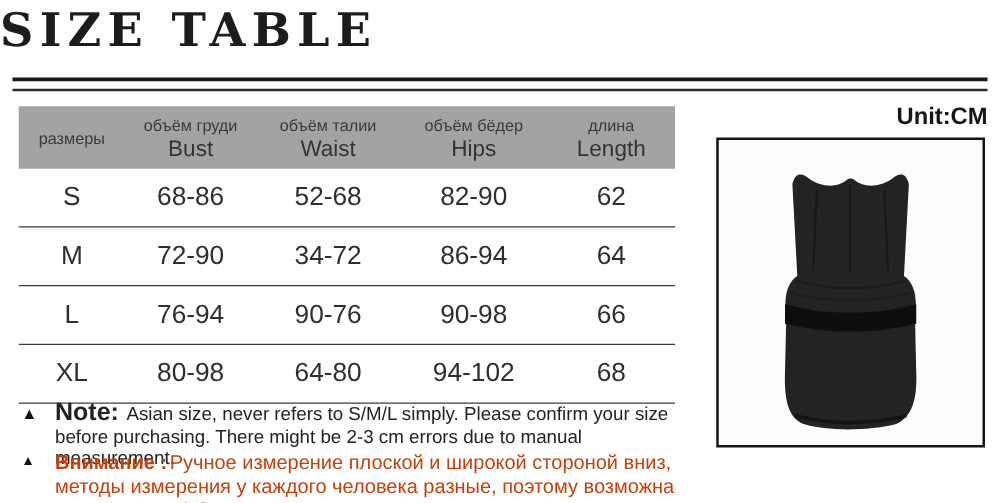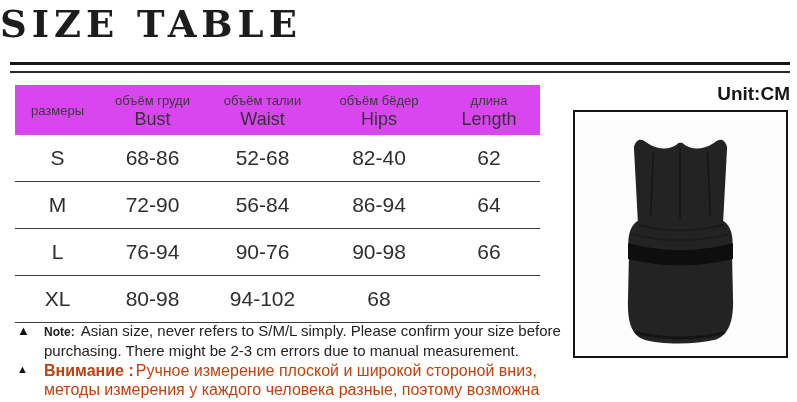--- a/index.html
+++ b/index.html
@@ -25,21 +25,21 @@
 
   
   .rule-top    { position: absolute; left: 10px; width: 780px; height: 3px; top: 62px; background: #161616; }
   .rule-bottom { position: absolute; left: 10px; width: 780px; height: 1.5px; top: 71px; background: #2a2a2a; }
 
   
   .size-table { position: absolute; left: 15px; top: 85px; width: 525px; }
   .thead {
     display: grid;
     grid-template-columns: 85px 105px 115px 118px 102px;
-    background: #d946ef;
+    background: #a3a3a3;
     height: 50px;
     align-items: center;
   }
   .th { text-align: center; line-height: 1.15; padding-top: 3px; }
   .th .ru { display: block; font-size: 13px; color: #3a3a3a; }
   .th .en { display: block; font-size: 18px; color: #333333; }
   .trow {
     display: grid;
     grid-template-columns: 85px 105px 115px 118px 102px;
     height: 47px;
@@ -64,21 +64,21 @@
   }
 
   
   .note { position: absolute; left: 17px; display: flex; }
   .note-en { top: 322px; width: 545px; }
   .note-ru { top: 361px; width: 545px; }
   .tri { width: 27px; flex: 0 0 27px; color: #111; }
   .note-en .tri { font-size: 13px; padding-top: 1px; }
   .note-ru .tri { font-size: 11px; padding-top: 2px; }
   .note-body-en { font-size: 15px; line-height: 17.5px; color: #222; }
-  .note-body-en .lbl { font-weight: bold; font-size: 12px; padding-right: 6px; }
+  .note-body-en .lbl { font-weight: bold; font-size: 20px; padding-right: 6px; }
   .note-body-ru { font-size: 16px; line-height: 19px; color: #c2410c; }
   .note-body-ru .lbl { font-weight: bold; padding-right: 2px; }
 </style>
 </head>
 <body>
 
 <div class="page">
 
   <div class="title">SIZE TABLE</div>
 
@@ -105,40 +105,41 @@
       <div class="th">
         <span class="ru">длина</span>
         <span class="en">Length</span>
       </div>
     </div>
 
     <div class="trow">
       <div class="td">S</div>
       <div class="td">68-86</div>
       <div class="td">52-68</div>
-      <div class="td">82-40</div>
+      <div class="td">82-90</div>
       <div class="td">62</div>
     </div>
     <div class="trow">
       <div class="td">M</div>
       <div class="td">72-90</div>
-      <div class="td">56-84</div>
+      <div class="td">34-72</div>
       <div class="td">86-94</div>
       <div class="td">64</div>
     </div>
     <div class="trow">
       <div class="td">L</div>
       <div class="td">76-94</div>
       <div class="td">90-76</div>
       <div class="td">90-98</div>
       <div class="td">66</div>
     </div>
     <div class="trow">
       <div class="td">XL</div>
       <div class="td">80-98</div>
+      <div class="td">64-80</div>
       <div class="td">94-102</div>
       <div class="td">68</div>
     </div>
   </div>
 
   <div class="unit">Unit:CM</div>
 
   <div class="image-box">
     <svg width="207" height="240" viewBox="0 0 211 243">
       <path d="M58,33

